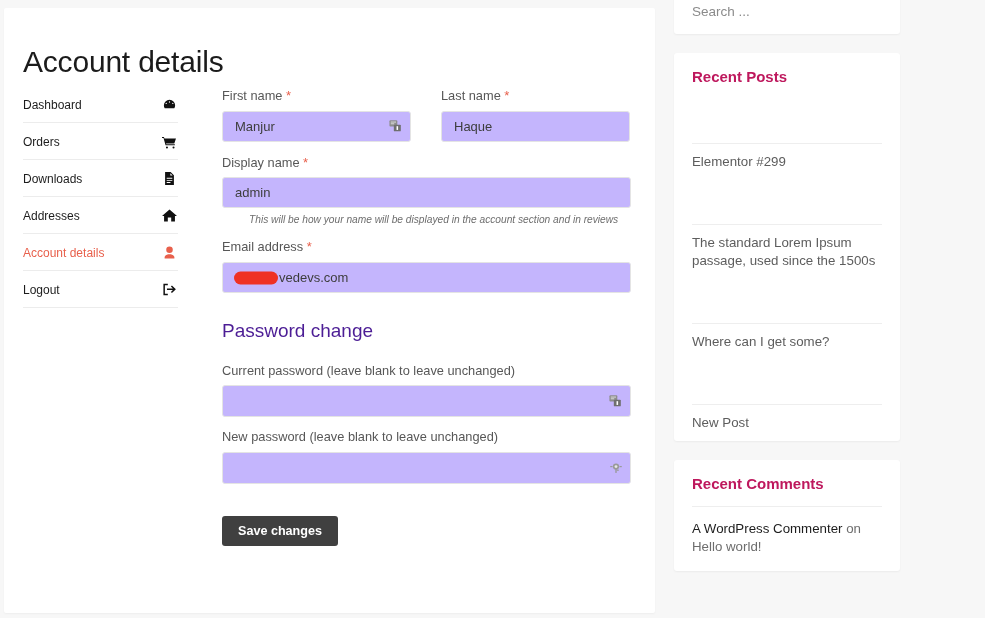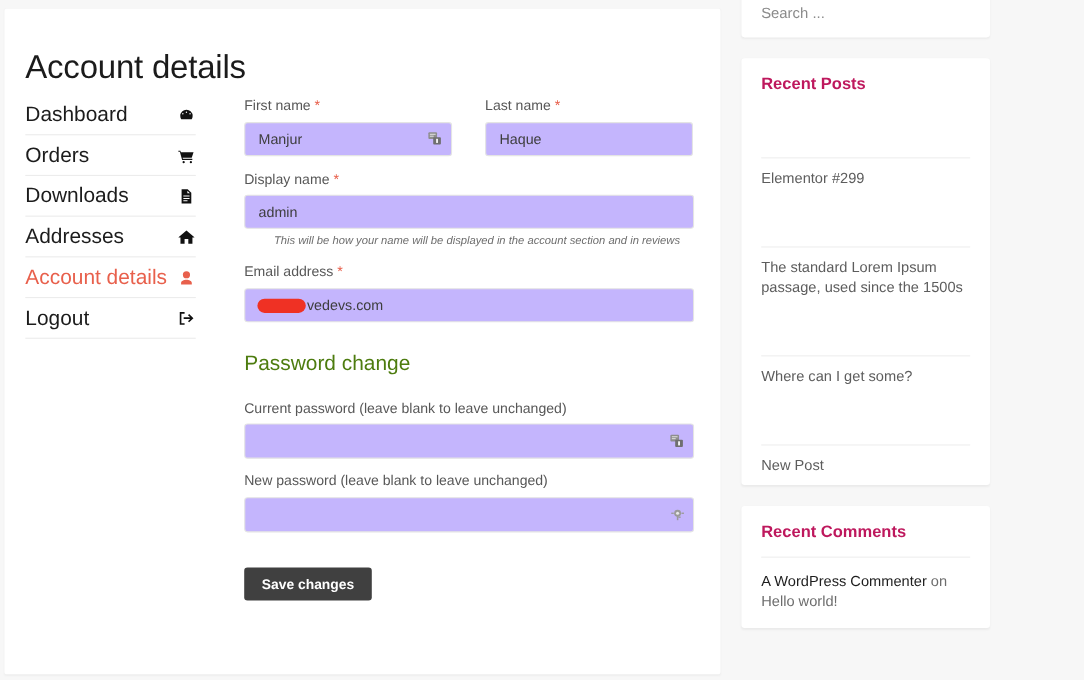--- a/index.html
+++ b/index.html
@@ -48,21 +48,21 @@
     position: relative;
     border-bottom: 1px solid #ececec;
     height: 37px;
   }
   .acct-nav li:first-child { border-top: none; }
   .nav-link {
     display: flex;
     align-items: center;
     justify-content: space-between;
     height: 37px;
-    font-size: 19px;
+    font-size: 12px;
     color: #1c1c1c;
     text-decoration: none;
     cursor: pointer;
   }
   .nav-link .nav-label { line-height: 1; }
   .acct-nav li.active .nav-link,
   .acct-nav li.active .nav-ico { color: #e8604c; }
   .nav-ico {
     font-size: 13px;
     color: #111;
@@ -127,21 +127,21 @@
     transform: translateY(-50%);
     width: 44px; height: 13px;
     border-radius: 7px;
     background: #ef3124;
   }
 
   
   .pw-title {
     font-size: 19px;
     font-weight: 400;
-    color: #4d7c0f;
+    color: #4c1d95;
     margin: 27px 0 20px 0;
     line-height: 1.2;
   }
   .pw-group { margin-bottom: 12px; }
   .pw-group .flabel { font-size: 12.8px; color: #575757; }
   .pw-group .finput { height: 32px; }
 
   .save-btn {
     margin-top: 20px;
     background: #404040;

